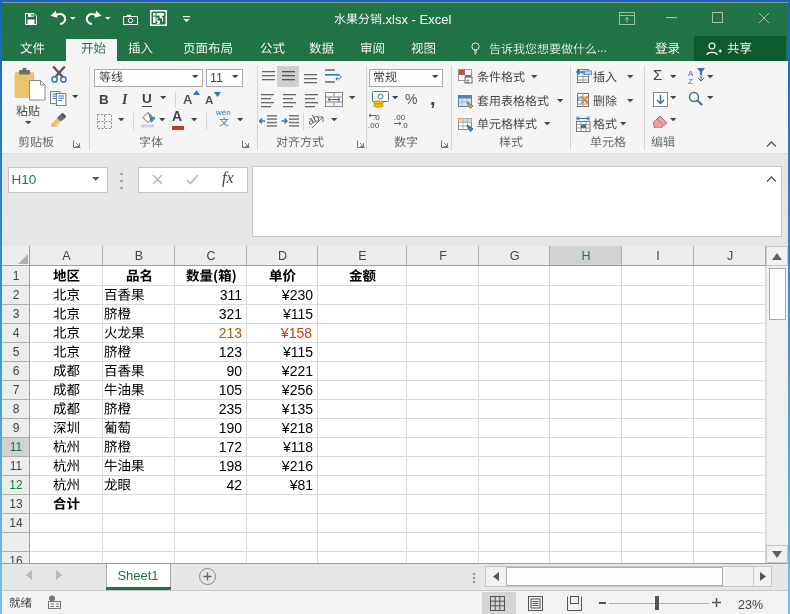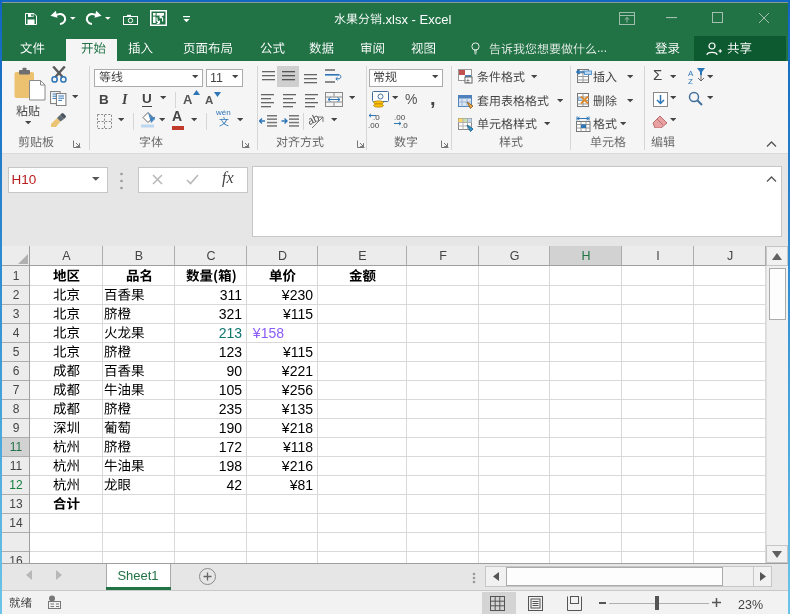--- a/index.html
+++ b/index.html
@@ -440,21 +440,21 @@
     <path d="M0 0 L6.4 0 L3.2 3.2Z" fill="#444"></path>
   </svg>
 <svg style="position:absolute;left:651.0px;top:136px" width="25" height="16" viewBox="0 0 25 16">
     <path d="M0.5 9.7L0.7 10.5C1.7 10.1 2.9 9.6 4.2 9.1L4 8.4C2.7 8.9 1.4 9.4 0.5 9.7ZM0.7 5.2C0.9 5.2 1.2 5.1 2.5 4.9C2 5.7 1.6 6.3 1.4 6.5C1 7 0.8 7.3 0.5 7.3C0.6 7.6 0.8 8 0.8 8.1C1 8 1.4 7.9 4.1 7.3C4 7.1 4 6.7 4 6.5L2 6.9C2.9 5.8 3.7 4.5 4.4 3.2L3.6 2.7C3.4 3.2 3.2 3.7 2.9 4.1L1.6 4.3C2.3 3.2 3 1.8 3.4 0.5L2.6 0.2C2.1 1.7 1.3 3.3 1.1 3.7C0.9 4.1 0.7 4.4 0.5 4.4C0.6 4.6 0.7 5.1 0.7 5.2ZM7.5 6.1L7.5 7.9L6.5 7.9L6.5 6.1ZM8.1 6.1L9 6.1L9 7.9L8.1 7.9ZM5.8 5.4L5.8 11.2L6.5 11.2L6.5 8.6L7.5 8.6L7.5 10.9L8.1 10.9L8.1 8.6L9 8.6L9 10.9L9.6 10.9L9.6 8.6L10.5 8.6L10.5 10.4C10.5 10.5 10.4 10.5 10.3 10.5C10.2 10.5 10 10.5 9.8 10.5C9.9 10.7 9.9 11 10 11.2C10.4 11.2 10.7 11.2 10.9 11.1C11.1 10.9 11.2 10.7 11.2 10.4L11.2 5.4L10.5 5.4ZM9.6 6.1L10.5 6.1L10.5 7.9L9.6 7.9ZM7.3 0.4C7.5 0.7 7.6 1.2 7.8 1.5L5 1.5L5 4.1C5 6 4.9 8.7 3.8 10.6C3.9 10.7 4.3 10.9 4.5 11.1C5.6 9.1 5.8 6.3 5.8 4.3L11 4.3L11 1.5L8.7 1.5C8.6 1.1 8.4 0.6 8.1 0.2ZM5.8 2.3L10.2 2.3L10.2 3.6L5.8 3.6ZM18.6 1.3L21.8 1.3L21.8 2.5L18.6 2.5ZM17.8 0.6L17.8 3.2L22.7 3.2L22.7 0.6ZM13 6.3C13.1 6.2 13.4 6.2 13.8 6.2L14.9 6.2L14.9 7.9L12.5 8.3L12.7 9.2L14.9 8.7L14.9 11.2L15.8 11.2L15.8 8.6L17.1 8.3L17.1 7.5L15.8 7.8L15.8 6.2L16.9 6.2L16.9 5.4L15.8 5.4L15.8 3.5L14.9 3.5L14.9 5.4L13.8 5.4C14.1 4.5 14.4 3.5 14.7 2.5L16.9 2.5L16.9 1.7L15 1.7C15.1 1.2 15.2 0.8 15.2 0.4L14.4 0.2C14.3 0.7 14.2 1.2 14.1 1.7L12.6 1.7L12.6 2.5L13.9 2.5C13.6 3.5 13.4 4.3 13.3 4.6C13.1 5.1 12.9 5.5 12.7 5.5C12.8 5.8 12.9 6.2 13 6.3ZM21.8 4.7L21.8 5.7L18.7 5.7L18.7 4.7ZM16.8 9.4L16.9 10.2L21.8 9.8L21.8 11.3L22.6 11.3L22.6 9.8L23.5 9.7L23.5 8.9L22.6 9L22.6 4.7L23.4 4.7L23.4 3.9L17.1 3.9L17.1 4.7L17.9 4.7L17.9 9.3ZM21.8 6.4L21.8 7.4L18.7 7.4L18.7 6.4ZM21.8 8.1L21.8 9.1L18.7 9.3L18.7 8.1Z" fill="#666"></path>
   </svg>
 <svg style="position:absolute;left:766px;top:140px;" width="11" height="8" viewBox="0 0 11 8">
     <path d="M1 6.5 L5.5 2 L10 6.5" stroke="#555" stroke-width="1.3" fill="none"></path>
   </svg>
 <div style="position:absolute;left:0px;top:154px;width:790px;height:92px;background:#e6e6e6;"></div>
 <div style="position:absolute;left:8px;top:167px;width:100px;height:26px;background:#fff;border:1px solid #c6c6c6;"></div>
-<div style="position:absolute;left:11.5px;top:171.5px;font:normal 13.5px 'Liberation Sans', sans-serif;color:#b91c1c;white-space:nowrap;text-align:center;">H10</div>
+<div style="position:absolute;left:11.5px;top:171.5px;font:normal 13.5px 'Liberation Sans', sans-serif;color:#15803d;white-space:nowrap;text-align:center;">H10</div>
 <svg style="position:absolute;left:92.2px;top:177.1px;" width="7.6" height="5.8" viewBox="0 0 7.6 5.8">
     <path d="M0 0 L7.6 0 L3.8 3.8Z" fill="#555"></path>
   </svg>
 <svg style="position:absolute;left:120px;top:172px;" width="3" height="18" viewBox="0 0 3 18">
     <circle cx="1.5" cy="2" r="1.3" fill="#999"></circle>
     <circle cx="1.5" cy="9" r="1.3" fill="#999"></circle>
     <circle cx="1.5" cy="16" r="1.3" fill="#999"></circle>
   </svg>
 <div style="position:absolute;left:138px;top:167px;width:110px;height:26px;background:#fff;border:1px solid #c6c6c6;"></div>
 <svg style="position:absolute;left:152px;top:174px;" width="11" height="11" viewBox="0 0 11 11">
@@ -595,22 +595,22 @@
     <path d="M10.4 7.2L10.4 12.6L11.4 12.6L11.4 7.2ZM7.1 7.2L7.1 8.2C7.1 9.2 6.8 10.9 5.4 12.1C5.6 12.2 6 12.4 6.2 12.6C7.7 11.3 8 9.4 8 8.2L8 7.2ZM8.1 0.5C8.3 0.9 8.5 1.4 8.6 1.8L5.3 1.8L5.3 2.7L6.5 2.7C6.9 3.8 7.5 4.7 8.3 5.4C7.5 5.9 6.4 6.2 5.2 6.5C5.4 6.7 5.6 7.1 5.7 7.3C7 7 8.2 6.6 9.1 6C10 6.6 11.2 7 12.5 7.2C12.6 7 12.9 6.6 13.1 6.4C11.9 6.2 10.8 5.9 10 5.4C10.8 4.7 11.4 3.8 11.8 2.7L12.9 2.7L12.9 1.8L9.7 1.8C9.5 1.3 9.2 0.7 9 0.2ZM10.7 2.7C10.4 3.6 9.8 4.3 9.1 4.9C8.4 4.3 7.9 3.6 7.5 2.7ZM1.3 0.8L1.3 5.6C1.3 7.6 1.3 10.3 0.4 12.2C0.6 12.3 1 12.5 1.2 12.7C1.8 11.4 2 9.7 2.1 8.1L4 8.1L4 11.4C4 11.6 3.9 11.6 3.7 11.6C3.6 11.6 3 11.7 2.4 11.6C2.6 11.9 2.7 12.3 2.7 12.6C3.6 12.6 4.1 12.5 4.4 12.4C4.7 12.2 4.8 11.9 4.8 11.4L4.8 0.8ZM2.2 1.7L4 1.7L4 3.9L2.2 3.9ZM2.2 4.8L4 4.8L4 7.2L2.2 7.2C2.2 6.6 2.2 6.1 2.2 5.6ZM20.2 6.6L24.2 6.6L24.2 8.1L20.2 8.1ZM19.3 5.8L19.3 8.9L25.2 8.9L25.2 5.8ZM15.9 0.3L15.9 2.9L14.3 2.9L14.3 3.8L15.9 3.8C15.5 5.7 14.7 7.8 13.9 9C14 9.2 14.3 9.6 14.4 9.9C14.9 9 15.5 7.6 15.9 6.1L15.9 12.7L16.9 12.7L16.9 5.9C17.2 6.6 17.6 7.4 17.8 7.8L18.4 7.1C18.2 6.7 17.2 5.1 16.9 4.6L16.9 3.8L18.2 3.8L18.2 2.9L16.9 2.9L16.9 0.3ZM18.3 2.8C18.7 3.1 19.2 3.5 19.6 3.9C19 4.6 18.4 5.1 17.8 5.5C18 5.6 18.3 6 18.4 6.2C19.1 5.7 19.8 5.1 20.4 4.3L20.4 4.9L23.9 4.9L23.9 4L20.5 4C21.1 3.2 21.6 2.1 21.8 1L21.2 0.8L21.1 0.8L18.6 0.8L18.6 1.7L20.7 1.7C20.5 2.2 20.3 2.7 20 3.1C19.7 2.8 19.2 2.5 18.8 2.2ZM19.8 9.4C20.1 10 20.4 10.8 20.5 11.4L21.4 11.1C21.3 10.5 21 9.7 20.6 9.1ZM23.6 9C23.4 9.7 22.9 10.7 22.6 11.4L18 11.4L18 12.3L26.4 12.3L26.4 11.4L23.6 11.4C23.9 10.8 24.3 10 24.7 9.3ZM23.2 0.3L22.4 0.5C23.3 3.7 24.4 5.1 26 6.2C26.1 5.9 26.4 5.6 26.6 5.4C26 5 25.5 4.6 25 3.9C25.4 3.7 25.9 3.3 26.4 2.9L25.7 2.3C25.4 2.6 25 3 24.5 3.3C24.4 3.1 24.2 2.8 24 2.5C24.5 2.2 25 1.8 25.4 1.4L24.8 0.7C24.5 1 24.1 1.4 23.7 1.8C23.5 1.3 23.4 0.9 23.2 0.3Z" fill="#000"></path>
   </svg>
 <div style="position:absolute;right:548px;top:306px;font:normal 14px 'Liberation Sans', sans-serif;color:#000;white-space:nowrap;">321</div>
 <div style="position:absolute;right:477px;top:306px;font:normal 14px 'Liberation Sans', sans-serif;color:#000;white-space:nowrap;">¥115</div>
 <svg style="position:absolute;left:53.0px;top:325.5px" width="28" height="17" viewBox="0 0 28 17">
     <path d="M0.5 10L0.9 11C1.9 10.6 3.1 10 4.3 9.5L4.3 12.6L5.4 12.6L5.4 0.5L4.3 0.5L4.3 3.7L0.9 3.7L0.9 4.7L4.3 4.7L4.3 8.5C2.9 9.1 1.4 9.6 0.5 10ZM12 2.6C11.2 3.4 9.9 4.3 8.7 5L8.7 0.5L7.6 0.5L7.6 10.5C7.6 12 8 12.4 9.3 12.4C9.5 12.4 11.2 12.4 11.4 12.4C12.8 12.4 13 11.5 13.1 9C12.9 9 12.4 8.8 12.2 8.6C12.1 10.8 12 11.4 11.4 11.4C11 11.4 9.7 11.4 9.4 11.4C8.8 11.4 8.7 11.3 8.7 10.5L8.7 6.1C10.1 5.3 11.7 4.4 12.8 3.5ZM17 4.9L23.5 4.9L23.5 7.1L17 7.1ZM22.7 9.4C23.6 10.3 24.7 11.5 25.2 12.3L26.1 11.7C25.6 10.9 24.4 9.7 23.6 8.8ZM16.7 8.9C16.1 9.8 15.1 10.9 14.2 11.6C14.4 11.8 14.8 12.1 14.9 12.3C15.9 11.5 17 10.3 17.7 9.2ZM19.1 0.5C19.4 0.9 19.7 1.5 19.9 1.9L14.4 1.9L14.4 2.9L26.1 2.9L26.1 1.9L21.1 1.9C20.9 1.4 20.4 0.7 20.1 0.2ZM16 4L16 8L19.8 8L19.8 11.5C19.8 11.7 19.7 11.7 19.5 11.8C19.2 11.8 18.4 11.8 17.4 11.7C17.6 12 17.7 12.4 17.8 12.7C19 12.7 19.8 12.7 20.2 12.6C20.7 12.4 20.8 12.1 20.8 11.5L20.8 8L24.6 8L24.6 4Z" fill="#000"></path>
   </svg>
 <svg style="position:absolute;left:103.5px;top:325.5px" width="41" height="17" viewBox="0 0 41 17">
     <path d="M2.8 3C2.6 4.3 2 5.8 1.1 6.8L2.1 7.3C2.9 6.3 3.5 4.6 3.8 3.3ZM11.2 3C10.8 4.2 10 5.8 9.4 6.8L10.3 7.2C10.9 6.3 11.7 4.7 12.3 3.4ZM7.1 5.5L7 5.5C7.3 3.9 7.3 2.2 7.3 0.4L6.2 0.4C6.2 5.2 6.3 9.8 0.7 11.9C0.9 12.1 1.3 12.4 1.4 12.7C4.5 11.5 5.9 9.6 6.6 7.3C7.7 10 9.4 11.8 12.3 12.6C12.5 12.3 12.8 11.9 13 11.7C9.7 10.9 7.9 8.7 7.1 5.5ZM21.5 1.1C22.4 1.7 23.5 2.6 24 3.1L24.7 2.5C24.1 2 23 1.1 22.2 0.6ZM24.4 5.2C23.7 6.5 22.8 7.7 21.6 8.7L21.6 4.5L26.2 4.5L26.2 3.5L19.2 3.5C19.3 2.5 19.4 1.5 19.4 0.3L18.3 0.3C18.3 1.4 18.3 2.5 18.2 3.5L14.2 3.5L14.2 4.5L18.1 4.5C17.6 7.9 16.6 10.2 14 11.6C14.2 11.8 14.6 12.3 14.7 12.5C17.5 10.8 18.6 8.2 19.1 4.5L20.6 4.5L20.6 9.5C19.7 10.2 18.7 10.8 17.7 11.3C17.9 11.5 18.2 11.8 18.4 12.1C19.1 11.7 19.9 11.3 20.6 10.8C20.6 12 21 12.3 22.3 12.3C22.6 12.3 24.6 12.3 24.9 12.3C26 12.3 26.4 11.8 26.5 10.2C26.2 10.1 25.8 10 25.5 9.8C25.5 11.1 25.4 11.4 24.8 11.4C24.4 11.4 22.7 11.4 22.4 11.4C21.7 11.4 21.6 11.3 21.6 10.7L21.6 10C23.2 8.7 24.4 7.2 25.4 5.6ZM29.1 0.9L29.1 6.3L33.2 6.3L33.2 7.4L27.8 7.4L27.8 8.4L32.4 8.4C31.2 9.7 29.3 10.8 27.5 11.4C27.7 11.6 28 12 28.2 12.2C30 11.6 31.9 10.3 33.2 8.8L33.2 12.7L34.3 12.7L34.3 8.7C35.6 10.2 37.6 11.5 39.3 12.2C39.5 11.9 39.8 11.5 40 11.3C38.3 10.8 36.4 9.6 35.1 8.4L39.7 8.4L39.7 7.4L34.3 7.4L34.3 6.3L38.4 6.3L38.4 0.9ZM30.2 4L33.2 4L33.2 5.4L30.2 5.4ZM34.3 4L37.4 4L37.4 5.4L34.3 5.4ZM30.2 1.8L33.2 1.8L33.2 3.2L30.2 3.2ZM34.3 1.8L37.4 1.8L37.4 3.2L34.3 3.2Z" fill="#000"></path>
   </svg>
-<div style="position:absolute;right:548px;top:325px;font:normal 14px 'Liberation Sans', sans-serif;color:#0f766e;white-space:nowrap;">213</div>
-<div style="position:absolute;right:506px;top:325px;font:normal 14px 'Liberation Sans', sans-serif;color:#8b5cf6;white-space:nowrap;">¥158</div>
+<div style="position:absolute;right:548px;top:325px;font:normal 14px 'Liberation Sans', sans-serif;color:#a16207;white-space:nowrap;">213</div>
+<div style="position:absolute;right:478px;top:325px;font:normal 14px 'Liberation Sans', sans-serif;color:#c2410c;white-space:nowrap;">¥158</div>
 <svg style="position:absolute;left:53.0px;top:344.5px" width="28" height="17" viewBox="0 0 28 17">
     <path d="M0.5 10L0.9 11C1.9 10.6 3.1 10 4.3 9.5L4.3 12.6L5.4 12.6L5.4 0.5L4.3 0.5L4.3 3.7L0.9 3.7L0.9 4.7L4.3 4.7L4.3 8.5C2.9 9.1 1.4 9.6 0.5 10ZM12 2.6C11.2 3.4 9.9 4.3 8.7 5L8.7 0.5L7.6 0.5L7.6 10.5C7.6 12 8 12.4 9.3 12.4C9.5 12.4 11.2 12.4 11.4 12.4C12.8 12.4 13 11.5 13.1 9C12.9 9 12.4 8.8 12.2 8.6C12.1 10.8 12 11.4 11.4 11.4C11 11.4 9.7 11.4 9.4 11.4C8.8 11.4 8.7 11.3 8.7 10.5L8.7 6.1C10.1 5.3 11.7 4.4 12.8 3.5ZM17 4.9L23.5 4.9L23.5 7.1L17 7.1ZM22.7 9.4C23.6 10.3 24.7 11.5 25.2 12.3L26.1 11.7C25.6 10.9 24.4 9.7 23.6 8.8ZM16.7 8.9C16.1 9.8 15.1 10.9 14.2 11.6C14.4 11.8 14.8 12.1 14.9 12.3C15.9 11.5 17 10.3 17.7 9.2ZM19.1 0.5C19.4 0.9 19.7 1.5 19.9 1.9L14.4 1.9L14.4 2.9L26.1 2.9L26.1 1.9L21.1 1.9C20.9 1.4 20.4 0.7 20.1 0.2ZM16 4L16 8L19.8 8L19.8 11.5C19.8 11.7 19.7 11.7 19.5 11.8C19.2 11.8 18.4 11.8 17.4 11.7C17.6 12 17.7 12.4 17.8 12.7C19 12.7 19.8 12.7 20.2 12.6C20.7 12.4 20.8 12.1 20.8 11.5L20.8 8L24.6 8L24.6 4Z" fill="#000"></path>
   </svg>
 <svg style="position:absolute;left:103.5px;top:344.5px" width="28" height="17" viewBox="0 0 28 17">
     <path d="M10.4 7.2L10.4 12.6L11.4 12.6L11.4 7.2ZM7.1 7.2L7.1 8.2C7.1 9.2 6.8 10.9 5.4 12.1C5.6 12.2 6 12.4 6.2 12.6C7.7 11.3 8 9.4 8 8.2L8 7.2ZM8.1 0.5C8.3 0.9 8.5 1.4 8.6 1.8L5.3 1.8L5.3 2.7L6.5 2.7C6.9 3.8 7.5 4.7 8.3 5.4C7.5 5.9 6.4 6.2 5.2 6.5C5.4 6.7 5.6 7.1 5.7 7.3C7 7 8.2 6.6 9.1 6C10 6.6 11.2 7 12.5 7.2C12.6 7 12.9 6.6 13.1 6.4C11.9 6.2 10.8 5.9 10 5.4C10.8 4.7 11.4 3.8 11.8 2.7L12.9 2.7L12.9 1.8L9.7 1.8C9.5 1.3 9.2 0.7 9 0.2ZM10.7 2.7C10.4 3.6 9.8 4.3 9.1 4.9C8.4 4.3 7.9 3.6 7.5 2.7ZM1.3 0.8L1.3 5.6C1.3 7.6 1.3 10.3 0.4 12.2C0.6 12.3 1 12.5 1.2 12.7C1.8 11.4 2 9.7 2.1 8.1L4 8.1L4 11.4C4 11.6 3.9 11.6 3.7 11.6C3.6 11.6 3 11.7 2.4 11.6C2.6 11.9 2.7 12.3 2.7 12.6C3.6 12.6 4.1 12.5 4.4 12.4C4.7 12.2 4.8 11.9 4.8 11.4L4.8 0.8ZM2.2 1.7L4 1.7L4 3.9L2.2 3.9ZM2.2 4.8L4 4.8L4 7.2L2.2 7.2C2.2 6.6 2.2 6.1 2.2 5.6ZM20.2 6.6L24.2 6.6L24.2 8.1L20.2 8.1ZM19.3 5.8L19.3 8.9L25.2 8.9L25.2 5.8ZM15.9 0.3L15.9 2.9L14.3 2.9L14.3 3.8L15.9 3.8C15.5 5.7 14.7 7.8 13.9 9C14 9.2 14.3 9.6 14.4 9.9C14.9 9 15.5 7.6 15.9 6.1L15.9 12.7L16.9 12.7L16.9 5.9C17.2 6.6 17.6 7.4 17.8 7.8L18.4 7.1C18.2 6.7 17.2 5.1 16.9 4.6L16.9 3.8L18.2 3.8L18.2 2.9L16.9 2.9L16.9 0.3ZM18.3 2.8C18.7 3.1 19.2 3.5 19.6 3.9C19 4.6 18.4 5.1 17.8 5.5C18 5.6 18.3 6 18.4 6.2C19.1 5.7 19.8 5.1 20.4 4.3L20.4 4.9L23.9 4.9L23.9 4L20.5 4C21.1 3.2 21.6 2.1 21.8 1L21.2 0.8L21.1 0.8L18.6 0.8L18.6 1.7L20.7 1.7C20.5 2.2 20.3 2.7 20 3.1C19.7 2.8 19.2 2.5 18.8 2.2ZM19.8 9.4C20.1 10 20.4 10.8 20.5 11.4L21.4 11.1C21.3 10.5 21 9.7 20.6 9.1ZM23.6 9C23.4 9.7 22.9 10.7 22.6 11.4L18 11.4L18 12.3L26.4 12.3L26.4 11.4L23.6 11.4C23.9 10.8 24.3 10 24.7 9.3ZM23.2 0.3L22.4 0.5C23.3 3.7 24.4 5.1 26 6.2C26.1 5.9 26.4 5.6 26.6 5.4C26 5 25.5 4.6 25 3.9C25.4 3.7 25.9 3.3 26.4 2.9L25.7 2.3C25.4 2.6 25 3 24.5 3.3C24.4 3.1 24.2 2.8 24 2.5C24.5 2.2 25 1.8 25.4 1.4L24.8 0.7C24.5 1 24.1 1.4 23.7 1.8C23.5 1.3 23.4 0.9 23.2 0.3Z" fill="#000"></path>
   </svg>
 <div style="position:absolute;right:548px;top:344px;font:normal 14px 'Liberation Sans', sans-serif;color:#000;white-space:nowrap;">123</div>
 <div style="position:absolute;right:477px;top:344px;font:normal 14px 'Liberation Sans', sans-serif;color:#000;white-space:nowrap;">¥115</div>
 <svg style="position:absolute;left:53.0px;top:363.5px" width="28" height="17" viewBox="0 0 28 17">
     <path d="M7.3 0.3C7.3 1.1 7.4 1.8 7.4 2.6L1.7 2.6L1.7 6.4C1.7 8.1 1.6 10.4 0.5 12.1C0.7 12.2 1.2 12.6 1.3 12.8C2.6 11 2.8 8.3 2.8 6.4L2.8 6.3L5.3 6.3C5.2 8.6 5.1 9.5 5 9.7C4.8 9.8 4.7 9.8 4.5 9.8C4.3 9.8 3.7 9.8 3.1 9.7C3.3 10 3.4 10.4 3.4 10.7C4 10.7 4.7 10.7 5 10.7C5.4 10.7 5.6 10.6 5.8 10.3C6.1 9.9 6.2 8.8 6.2 5.8C6.2 5.6 6.3 5.3 6.3 5.3L2.8 5.3L2.8 3.6L7.5 3.6C7.6 5.7 8 7.7 8.5 9.3C7.6 10.3 6.5 11.2 5.3 11.8C5.6 12 5.9 12.4 6.1 12.6C7.1 12 8.1 11.3 8.9 10.4C9.5 11.8 10.3 12.6 11.4 12.6C12.4 12.6 12.8 11.9 12.9 9.6C12.7 9.5 12.3 9.3 12.1 9.1C12 10.9 11.8 11.6 11.4 11.6C10.7 11.6 10.1 10.8 9.6 9.5C10.6 8.2 11.4 6.6 12 4.9L11 4.6C10.6 6 10 7.2 9.3 8.3C8.9 7 8.7 5.4 8.5 3.6L12.8 3.6L12.8 2.6L8.5 2.6C8.4 1.8 8.4 1.1 8.4 0.3ZM9.1 0.9C9.9 1.4 11 2.1 11.5 2.6L12.1 1.9C11.6 1.4 10.5 0.7 9.7 0.3ZM20.4 0.7C20.1 1.4 19.8 2 19.4 2.6L19.4 1.8L17.7 1.8L17.7 0.4L16.8 0.4L16.8 1.8L14.7 1.8L14.7 2.7L16.8 2.7L16.8 4.4L14.1 4.4L14.1 5.3L17.3 5.3C16.3 6.3 15.1 7.1 13.8 7.8C14 8 14.3 8.4 14.4 8.6C14.8 8.4 15.2 8.2 15.5 8L15.5 12.6L16.4 12.6L16.4 11.8L19.5 11.8L19.5 12.4L20.5 12.4L20.5 6.6L17.3 6.6C17.8 6.2 18.2 5.7 18.6 5.3L21.1 5.3L21.1 4.4L19.3 4.4C20.1 3.3 20.7 2.2 21.3 1ZM17.7 2.7L19.3 2.7C19 3.3 18.6 3.8 18.1 4.4L17.7 4.4ZM16.4 11L16.4 9.5L19.5 9.5L19.5 11ZM16.4 8.7L16.4 7.4L19.5 7.4L19.5 8.7ZM21.6 1L21.6 12.7L22.6 12.7L22.6 2L25.2 2C24.7 3.1 24.1 4.5 23.5 5.7C24.9 6.9 25.4 7.9 25.4 8.7C25.4 9.2 25.3 9.6 24.9 9.8C24.8 9.9 24.6 10 24.3 10C24 10 23.6 10 23.2 9.9C23.3 10.2 23.4 10.7 23.5 10.9C23.9 11 24.4 11 24.7 10.9C25.1 10.9 25.4 10.8 25.6 10.6C26.1 10.3 26.3 9.7 26.3 8.8C26.3 7.9 26 6.8 24.5 5.5C25.2 4.3 25.9 2.7 26.5 1.5L25.8 1L25.6 1Z" fill="#000"></path>

